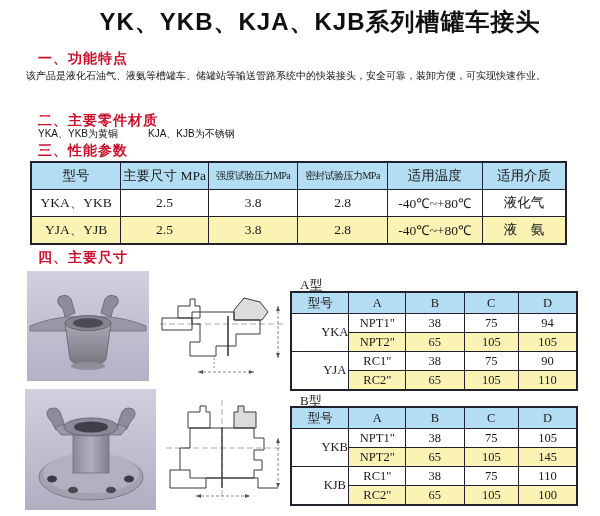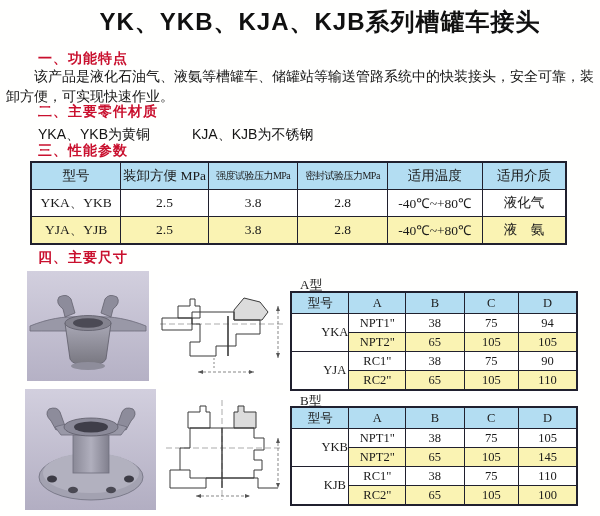--- a/index.html
+++ b/index.html
@@ -2,21 +2,21 @@
 <html><head>
 <meta charset="utf-8">
 <style>
   html,body{margin:0;padding:0;}
   body{width:600px;height:516px;background:#fffffe;position:relative;
        font-family:"Liberation Sans",sans-serif;color:#1a1a1a;overflow:hidden;}
   .abs{position:absolute;}
   .page-title{top:6px;left:0;width:600px;text-align:center;
       font-size:24px;font-weight:bold;letter-spacing:1px;color:#111;padding-left:20px;}
   .red-head{font-size:14px;font-weight:bold;color:#c9102e;letter-spacing:1px;}
-  .body-text{font-size:14px;line-height:20px;color:#141414;}
+  .body-text{font-size:10px;line-height:20px;color:#141414;}
   .para{left:6px;top:66px;width:588px;text-indent:2em;}
   .materials{left:38px;top:124px;}
 
   
   table{border-collapse:collapse;}
   .perf-table{left:30px;top:161px;width:537px;
       font-family:"Liberation Serif",serif;font-size:13.5px;}
   .perf-table th,.perf-table td{border:1px solid #20202e;text-align:center;
       height:26px;padding:0 1px;}
   .perf-table{border:2px solid #20202e;}
@@ -40,38 +40,38 @@
   svg{display:block;}
 </style>
 </head>
 <body>
 
 <div class="abs page-title">YK、YKB、KJA、KJB系列槽罐车接头</div>
 
 <div class="abs red-head" style="left:38px;top:50px;">一、功能特点</div>
 <div class="abs body-text para">该产品是液化石油气、液氨等槽罐车、储罐站等输送管路系统中的快装接头，安全可靠，装卸方便，可实现快速作业。</div>
 
-<div class="abs red-head" style="left:38px;top:103px;">二、主要零件材质</div>
+<div class="abs red-head" style="left:38px;top:112px;">二、主要零件材质</div>
 <div class="abs body-text materials">YKA、YKB为黄铜　　　KJA、KJB为不锈钢</div>
 
 <div class="abs red-head" style="left:38px;top:142px;">三、性能参数</div>
 
 <table class="abs perf-table">
   <colgroup>
     <col style="width:90px">
       <col style="width:88px">
       <col style="width:90px">
     <col style="width:90px">
       <col style="width:95px">
       <col style="width:84px">
   </colgroup>
   <thead>
     <tr>
       <th>型号</th>
-      <th>装卸方便 MPa</th>
+      <th>主要尺寸 MPa</th>
       <th class="narrow">强度试验压力MPa</th>
       <th class="narrow">密封试验压力MPa</th>
       <th>适用温度</th>
       <th>适用介质</th>
     </tr>
   </thead>
   <tbody>
     <tr class="r-white">
       <td>YKA、YKB</td>
       <td>2.5</td>

